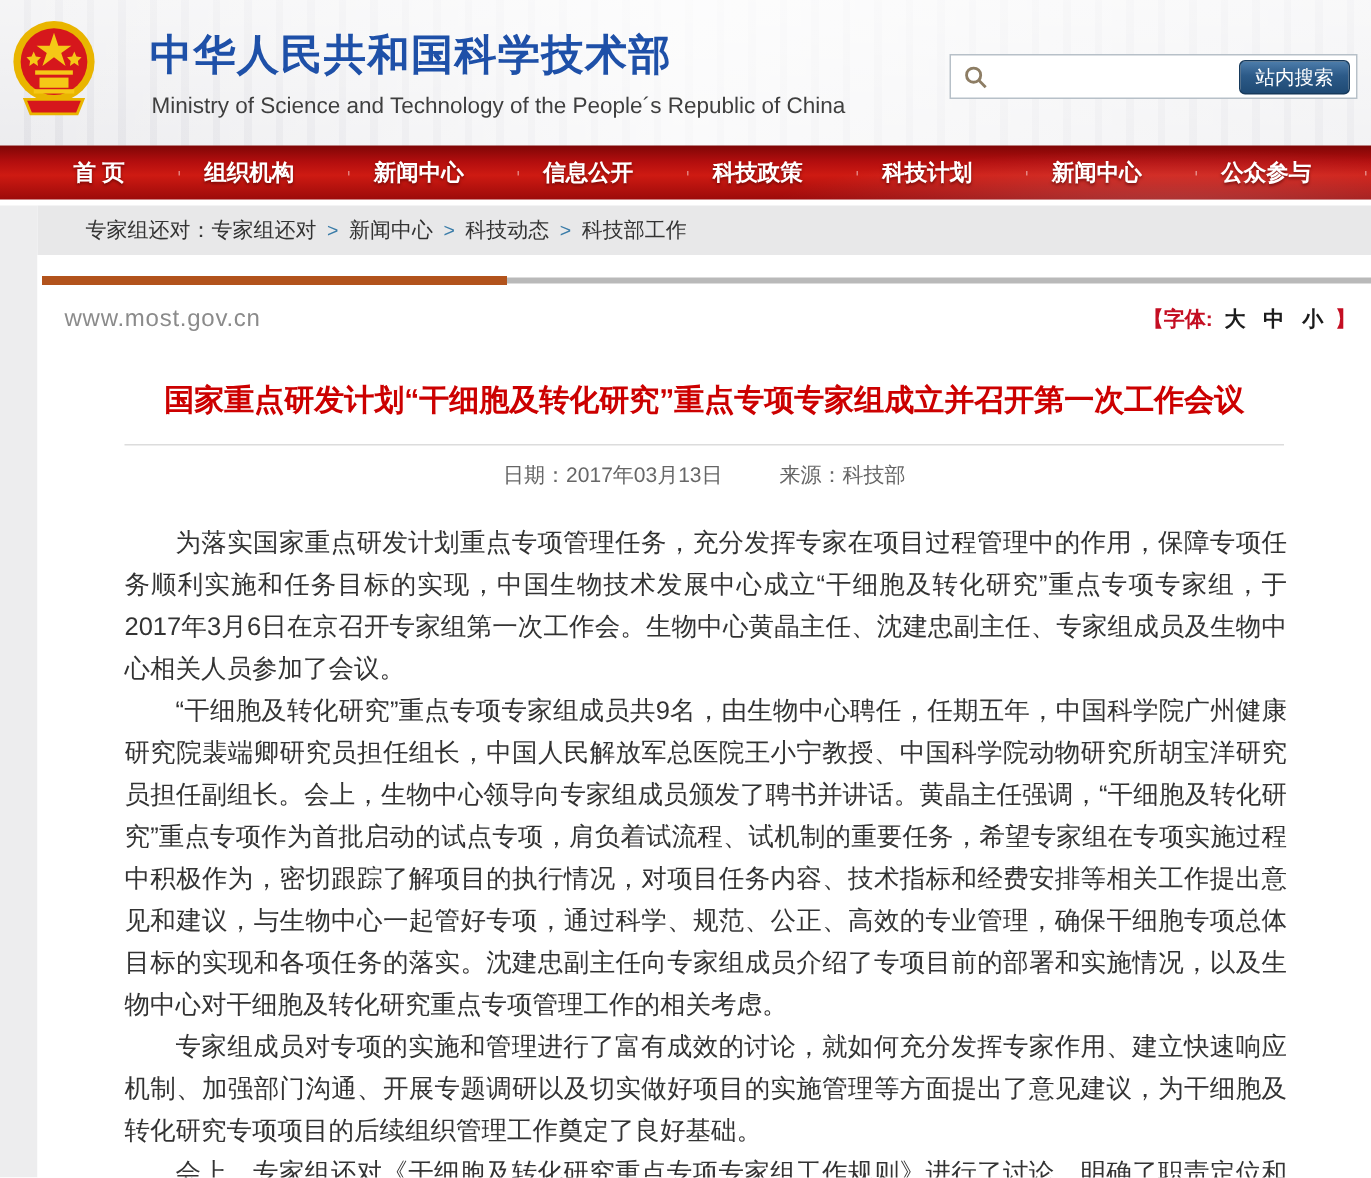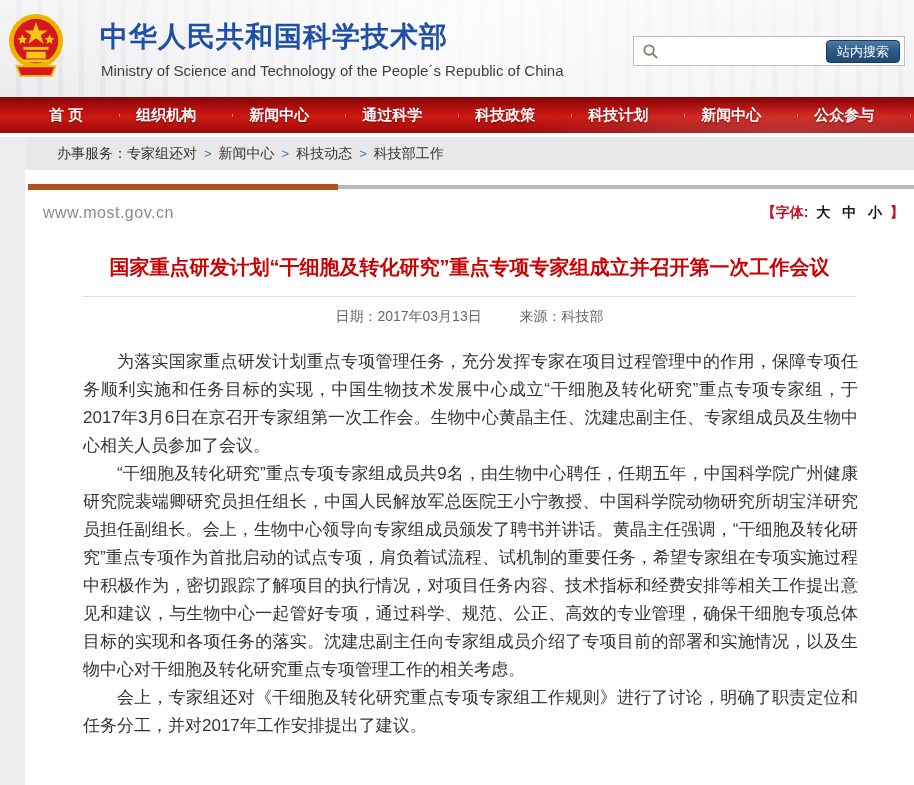--- a/index.html
+++ b/index.html
@@ -117,33 +117,33 @@
     <input class="search-input" type="text" placeholder="" style="">
     <button class="search-btn">站内搜索</button>
   </div>
 </div>
 
 <div class="nav">
   <div class="nav-list">
     <span class="nav-item">首 页</span>
     <span class="nav-item">组织机构</span>
     <span class="nav-item">新闻中心</span>
-    <span class="nav-item">通过科学</span>
+    <span class="nav-item">信息公开</span>
     <span class="nav-item">科技政策</span>
     <span class="nav-item">科技计划</span>
     <span class="nav-item">新闻中心</span>
     <span class="nav-item">公众参与</span>
     <span class="nav-item">专题专栏</span>
   </div>
 </div>
 
 <div class="left-strip"></div>
 
 <div class="breadcrumb">
-  <span>办事服务：</span>
+  <span>专家组还对：</span>
   <span class="crumb">专家组还对</span>
   <span class="crumb-sep">&gt;</span>
   <span class="crumb">新闻中心</span>
   <span class="crumb-sep">&gt;</span>
   <span class="crumb">科技动态</span>
   <span class="crumb-sep">&gt;</span>
   <span class="crumb">科技部工作</span>
 </div>
 
 <div class="content">
@@ -168,15 +168,16 @@
   <div class="meta-rule"></div>
 
   <div class="meta-row">
     <span class="meta-date">日期：2017年03月13日</span>
     <span>来源：科技部</span>
   </div>
 
   <div class="article-body">
     <p>为落实国家重点研发计划重点专项管理任务，充分发挥专家在项目过程管理中的作用，保障专项任务顺利实施和任务目标的实现，中国生物技术发展中心成立“干细胞及转化研究”重点专项专家组，于2017年3月6日在京召开专家组第一次工作会。生物中心黄晶主任、沈建忠副主任、专家组成员及生物中心相关人员参加了会议。</p>
     <p>“干细胞及转化研究”重点专项专家组成员共9名，由生物中心聘任，任期五年，中国科学院广州健康研究院裴端卿研究员担任组长，中国人民解放军总医院王小宁教授、中国科学院动物研究所胡宝洋研究员担任副组长。会上，生物中心领导向专家组成员颁发了聘书并讲话。黄晶主任强调，“干细胞及转化研究”重点专项作为首批启动的试点专项，肩负着试流程、试机制的重要任务，希望专家组在专项实施过程中积极作为，密切跟踪了解项目的执行情况，对项目任务内容、技术指标和经费安排等相关工作提出意见和建议，与生物中心一起管好专项，通过科学、规范、公正、高效的专业管理，确保干细胞专项总体目标的实现和各项任务的落实。沈建忠副主任向专家组成员介绍了专项目前的部署和实施情况，以及生物中心对干细胞及转化研究重点专项管理工作的相关考虑。</p>
+    <p>专家组成员对专项的实施和管理进行了富有成效的讨论，就如何充分发挥专家作用、建立快速响应机制、加强部门沟通、开展专题调研以及切实做好项目的实施管理等方面提出了意见建议，为干细胞及转化研究专项项目的后续组织管理工作奠定了良好基础。</p>
     <p>会上，专家组还对《干细胞及转化研究重点专项专家组工作规则》进行了讨论，明确了职责定位和任务分工，并对2017年工作安排提出了建议。</p>
   </div>
 </div>
 
 </body></html>

